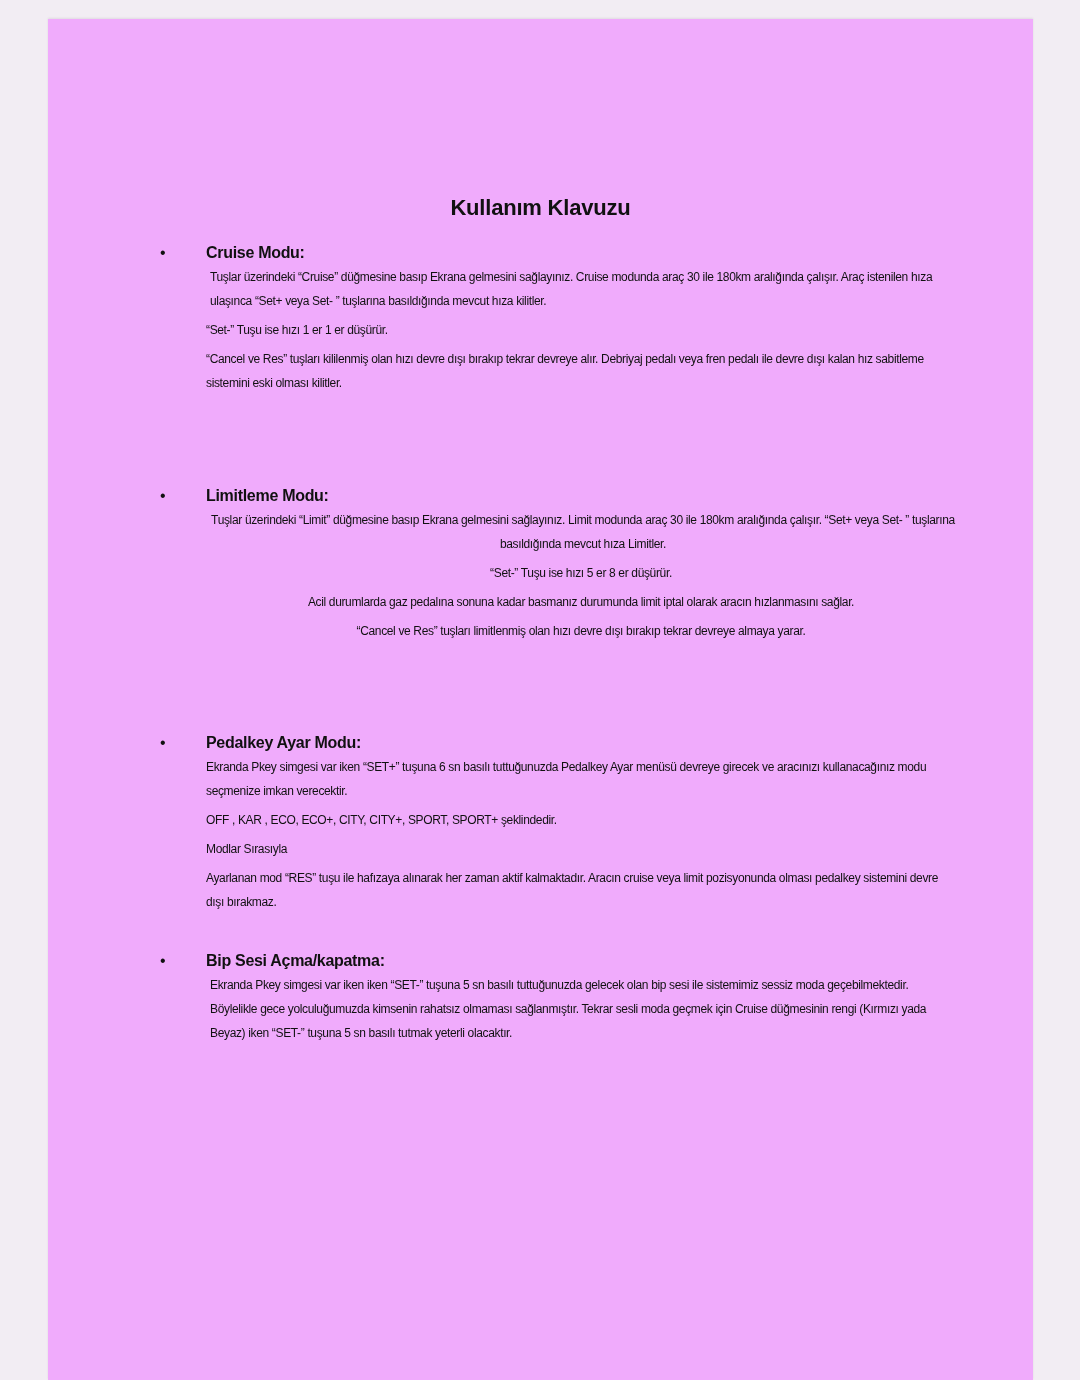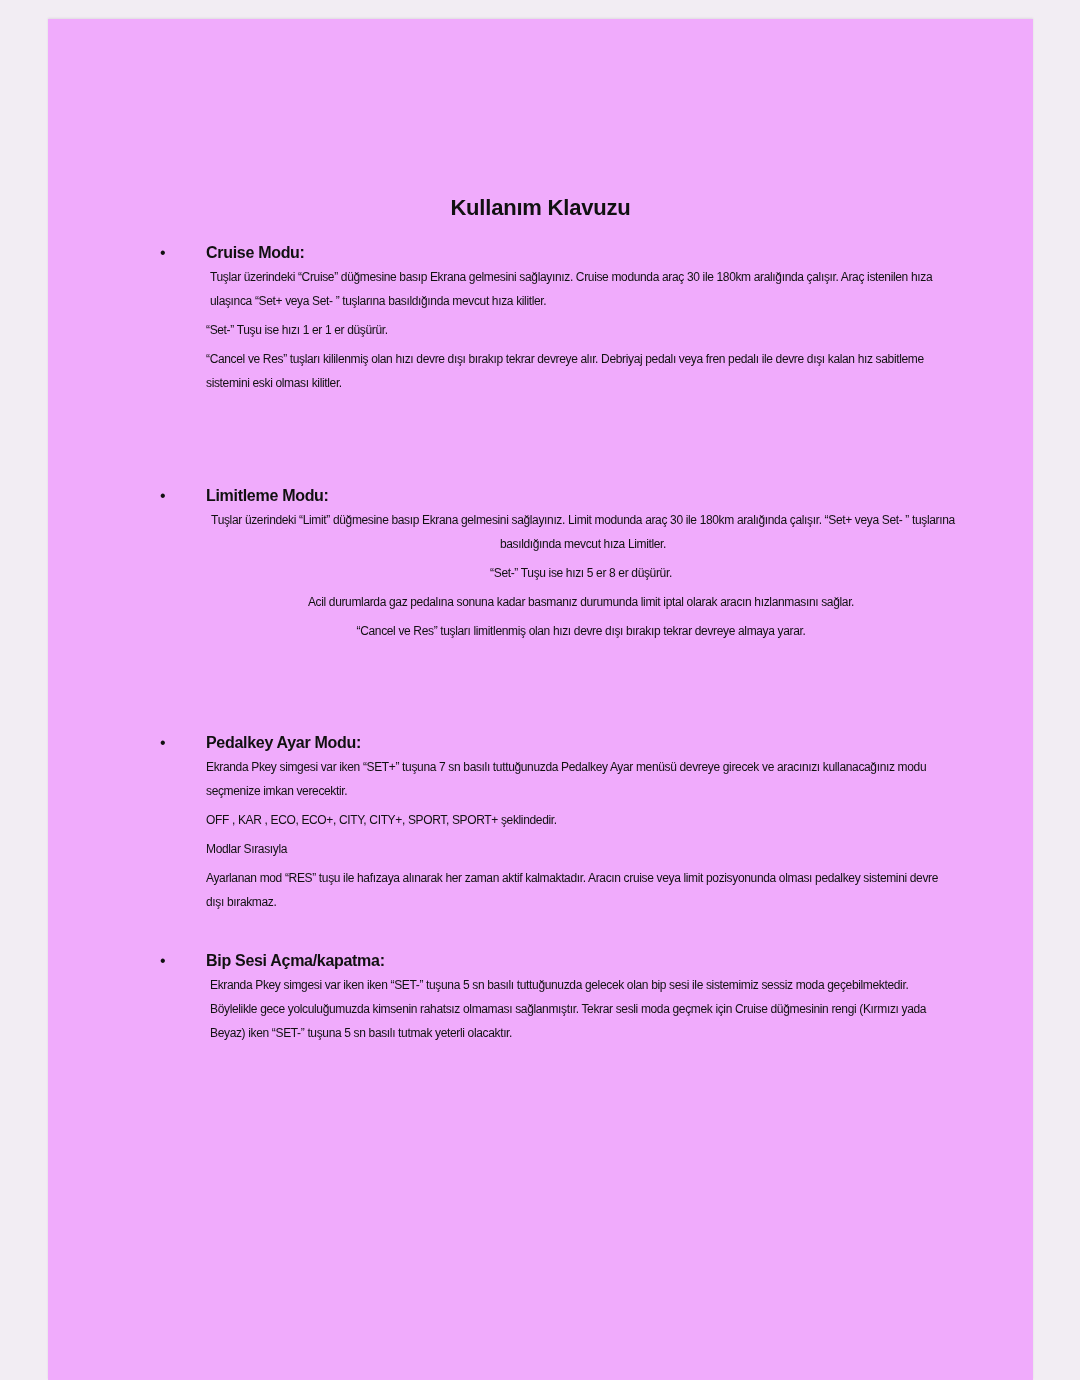--- a/index.html
+++ b/index.html
@@ -64,21 +64,21 @@
       <p>“Set-” Tuşu ise hızı 5 er 8 er düşürür.</p>
       <p>Acil durumlarda gaz pedalına sonuna kadar  basmanız durumunda limit iptal olarak aracın hızlanmasını sağlar.</p>
       <p>“Cancel ve Res” tuşları limitlenmiş olan hızı devre dışı bırakıp tekrar devreye almaya yarar.</p>
     </div>
   </div>
 
   <div class="section" style="top:712px;">
     <span class="bullet">•</span>
     <div class="heading">Pedalkey Ayar Modu:</div>
     <div class="body">
-      <p>Ekranda Pkey simgesi var iken “SET+” tuşuna 7 sn basılı tuttuğunuzda Pedalkey Ayar menüsü devreye girecek ve aracınızı kullanacağınız modu seçmenize imkan verecektir.</p>
+      <p>Ekranda Pkey simgesi var iken “SET+” tuşuna 6 sn basılı tuttuğunuzda Pedalkey Ayar menüsü devreye girecek ve aracınızı kullanacağınız modu seçmenize imkan verecektir.</p>
       <p>OFF , KAR , ECO, ECO+,  CITY,  CITY+, SPORT,  SPORT+  şeklindedir.</p>
       <p>Modlar Sırasıyla</p>
       <p>Ayarlanan mod “RES” tuşu ile hafızaya alınarak her zaman aktif kalmaktadır. Aracın cruise veya limit pozisyonunda olması pedalkey sistemini devre dışı bırakmaz.</p>
     </div>
   </div>
 
   <div class="section" style="top:930px;">
     <span class="bullet">•</span>
     <div class="heading">Bip Sesi Açma/kapatma:</div>
     <div class="body">

